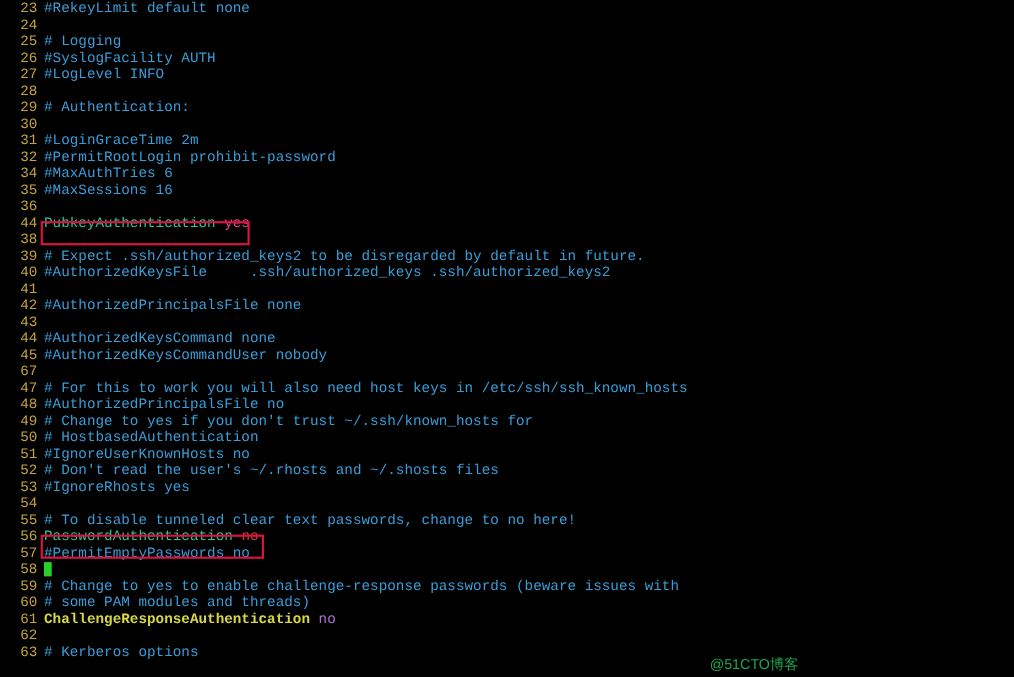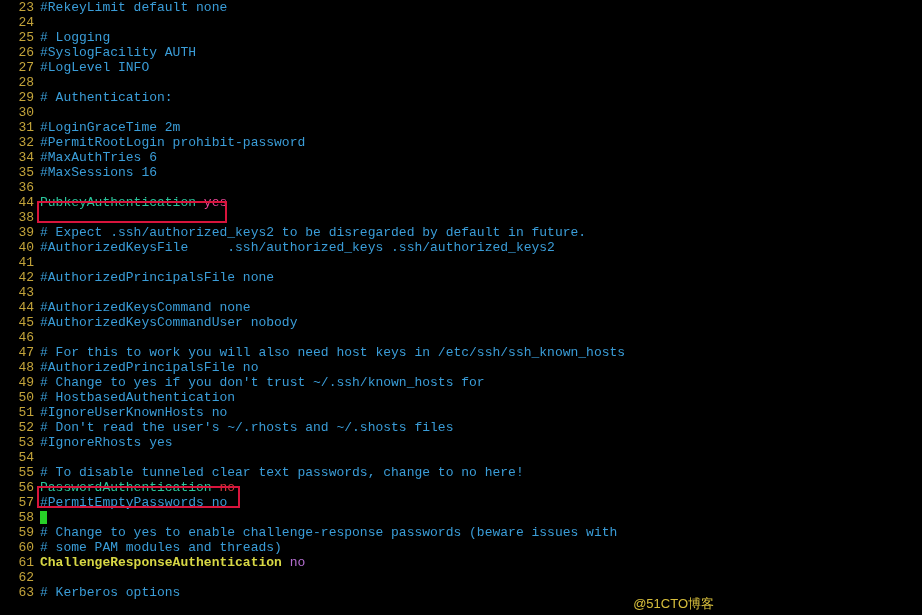--- a/index.html
+++ b/index.html
@@ -43,23 +43,23 @@
     vertical-align: bottom;
     margin-bottom: 1px;
   }
   .hl-box {
     position: absolute;
     border: 2px solid #d8143c;
     pointer-events: none;
   }
   .watermark {
     position: absolute;
-    right: 18px;
+    right: 6px;
     bottom: 4px;
-    color: #fde047;
+    color: #22c55e;
     font-family: sans-serif;
     font-size: 13px;
     opacity: 0.85;
   }
 </style>
 </head>
 <body>
 
 <div class="editor" id="editor">
     <div class="line"><span class="num">23</span><span class="comment">#RekeyLimit default none</span></div>
@@ -77,21 +77,21 @@
     <div class="line"><span class="num">36</span></div>
     <div class="line"><span class="num">44</span><span class="keyword">PubkeyAuthentication </span><span class="val-yes">yes</span></div>
     <div class="line"><span class="num">38</span></div>
     <div class="line"><span class="num">39</span><span class="comment"># Expect .ssh/authorized_keys2 to be disregarded by default in future.</span></div>
     <div class="line"><span class="num">40</span><span class="comment">#AuthorizedKeysFile     .ssh/authorized_keys .ssh/authorized_keys2</span></div>
     <div class="line"><span class="num">41</span></div>
     <div class="line"><span class="num">42</span><span class="comment">#AuthorizedPrincipalsFile none</span></div>
     <div class="line"><span class="num">43</span></div>
     <div class="line"><span class="num">44</span><span class="comment">#AuthorizedKeysCommand none</span></div>
     <div class="line"><span class="num">45</span><span class="comment">#AuthorizedKeysCommandUser nobody</span></div>
-    <div class="line"><span class="num">46</span></div>
+    <div class="line"><span class="num">67</span></div>
     <div class="line"><span class="num">47</span><span class="comment"># For this to work you will also need host keys in /etc/ssh/ssh_known_hosts</span></div>
     <div class="line"><span class="num">48</span><span class="comment">#AuthorizedPrincipalsFile no</span></div>
     <div class="line"><span class="num">49</span><span class="comment"># Change to yes if you don't trust ~/.ssh/known_hosts for</span></div>
     <div class="line"><span class="num">50</span><span class="comment"># HostbasedAuthentication</span></div>
     <div class="line"><span class="num">51</span><span class="comment">#IgnoreUserKnownHosts no</span></div>
     <div class="line"><span class="num">52</span><span class="comment"># Don't read the user's ~/.rhosts and ~/.shosts files</span></div>
     <div class="line"><span class="num">53</span><span class="comment">#IgnoreRhosts yes</span></div>
     <div class="line"><span class="num">54</span></div>
     <div class="line"><span class="num">55</span><span class="comment"># To disable tunneled clear text passwords, change to no here!</span></div>
     <div class="line"><span class="num">56</span><span class="keyword">PasswordAuthentication </span><span class="no-red">no</span></div>

